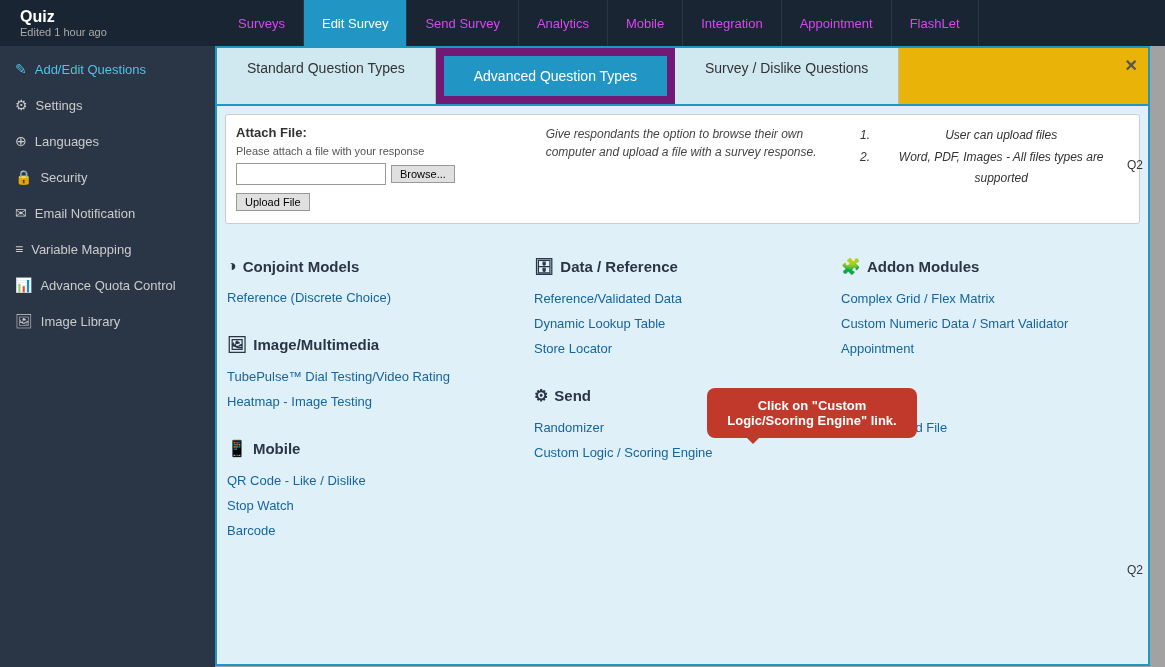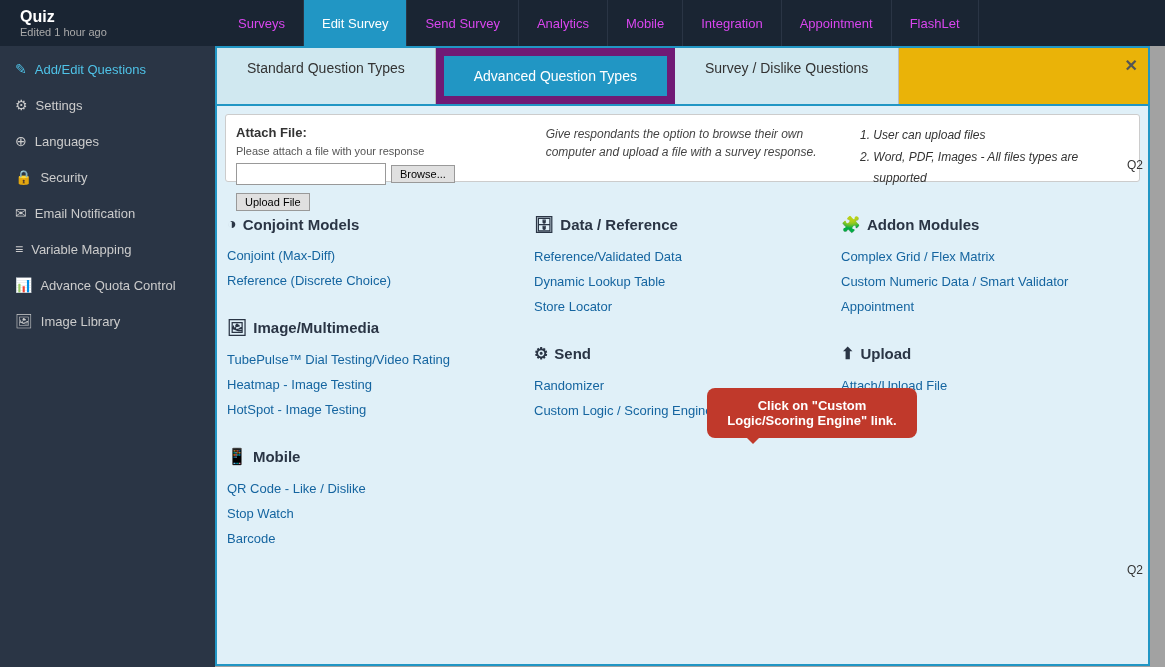--- a/index.html
+++ b/index.html
@@ -126,34 +126,34 @@
 
     
     .file-attach-preview {
       background: white;
       border: 1px solid #ccc;
       margin: 8px;
       padding: 10px;
       display: flex;
       align-items: flex-start;
       gap: 36px;
-      height: 68px;
+      height: 110px;
       border-radius: 3px;
     }
     .file-attach-left {
       flex: 1;
     }
     .file-attach-label { font-size: 13px; font-weight: bold; margin-bottom: 5px; color: #333; }
     .file-attach-sub { font-size: 11px; color: #555; margin-bottom: 6px; }
     .file-input-row { display: flex; gap: 5px; align-items: center; }
     .file-input-box { border: 1px solid #999; width: 150px; height: 22px; background: white; }
     .browse-btn { background: #e0e0e0; border: 1px solid #999; padding: 2px 8px; font-size: 11px; cursor: pointer; }
     .upload-btn { background: #e0e0e0; border: 1px solid #999; padding: 2px 8px; font-size: 11px; cursor: pointer; margin-top: 8px; display: inline-block; }
     .file-attach-middle { flex: 1; font-size: 12px; color: #444; line-height: 1.5; font-style: italic; }
-    .file-attach-right { flex: 1; font-size: 12px; color: #333; }
+    .file-attach-right { flex: 1; font-size: 12px; color: #333; text-align: center; }
     .file-attach-right ol { padding-left: 18px; font-style: italic; line-height: 1.8; }
 
     
     .modal-content {
       padding: 5px 10px;
       overflow-y: auto;
       height: 510px;
     }
 
     .section-grid {
@@ -328,34 +328,32 @@
           <div class="section-grid">
 
             <div>
 
               <div class="section-header">
                 <div class="section-title">
                   <span class="s-icon">◑</span>
                   <span>Conjoint Models</span>
                 </div>
                 <ul class="section-items">
-                  <li>Conjoint (Max-Diff)</li>
                   <li>Reference (Discrete Choice)</li>
                 </ul>
               </div>
 
               <div class="section-header" style="margin-top: 25px;">
                 <div class="section-title">
                   <span class="s-icon">🖼</span>
                   <span>Image/Multimedia</span>
                 </div>
                 <ul class="section-items">
                   <li>TubePulse™ Dial Testing/Video Rating</li>
                   <li>Heatmap - Image Testing</li>
-                  <li>HotSpot - Image Testing</li>
                 </ul>
               </div>
 
               <div class="section-header" style="margin-top: 25px;">
                 <div class="section-title">
                   <span class="s-icon">📱</span>
                   <span>Mobile</span>
                 </div>
                 <ul class="section-items">
                   <li>QR Code - Like / Dislike</li>

